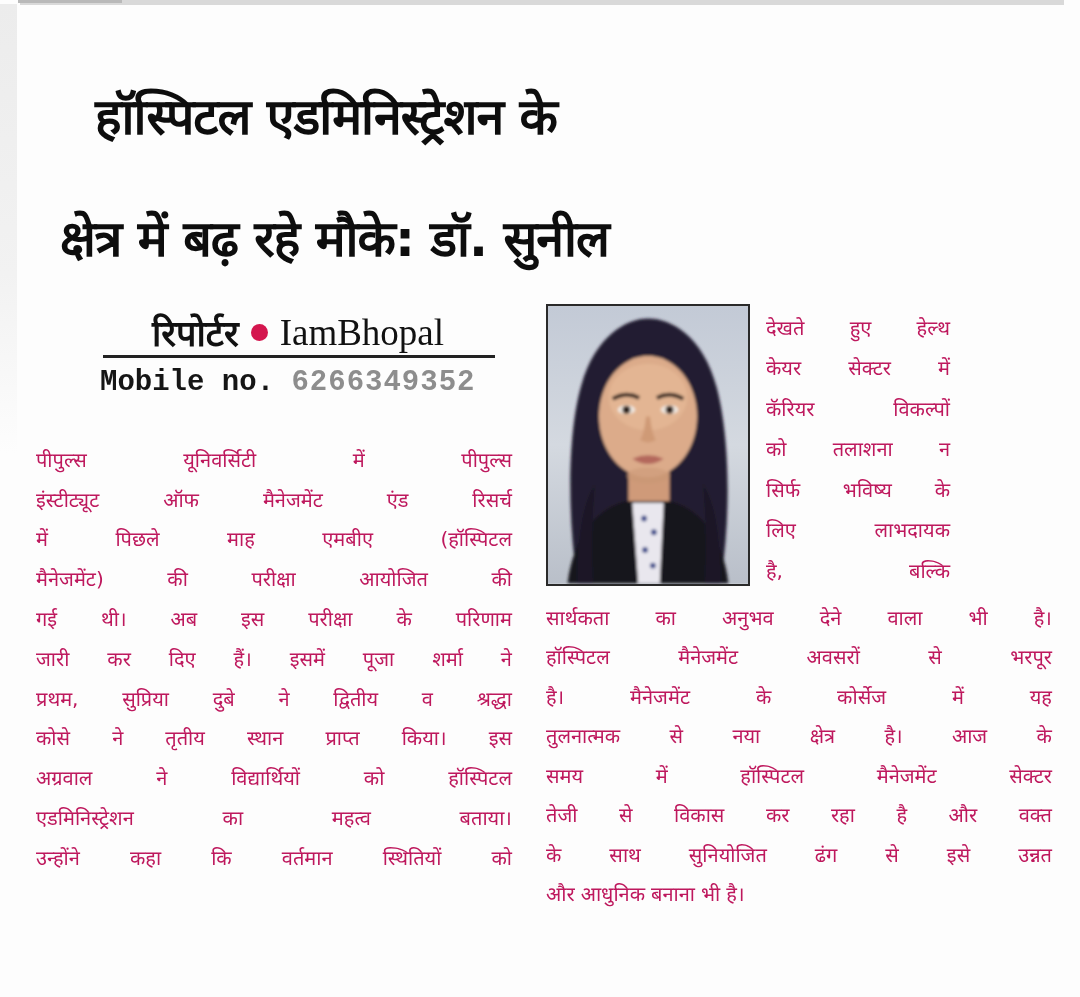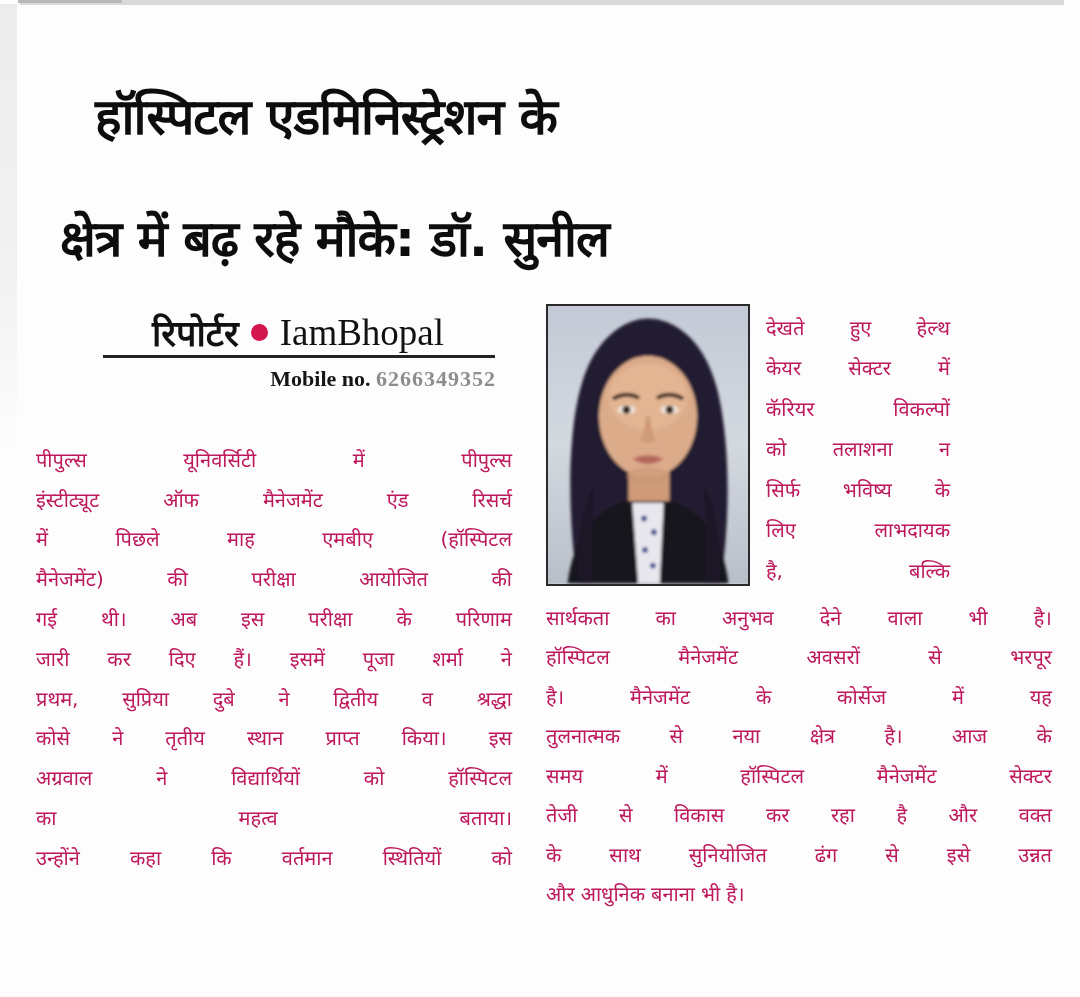--- a/index.html
+++ b/index.html
@@ -15,22 +15,22 @@
     background:linear-gradient(to bottom,#ececec 0%,#f2f2f2 60%,rgba(253,253,253,0) 100%);}
   .headline{position:absolute;left:60px;top:58px;width:1000px;font-weight:700;color:#0d0d0d;}
   .headline .hl1{font-size:50px;line-height:118px;margin-left:35px;letter-spacing:-1px;white-space:nowrap;}
   .headline .hl2{font-size:50px;line-height:118px;margin-top:4px;letter-spacing:-1px;white-space:nowrap;}
   .byline{position:absolute;left:100px;top:308px;width:396px;
     display:flex;align-items:center;justify-content:center;gap:12px;}
   .byline .reporter{font-size:36px;font-weight:700;color:#111;}
   .byline .dot{width:17px;height:17px;border-radius:50%;background:#d4164e;display:inline-block;}
   .byline .source{font-family:"Liberation Serif","DejaVu Serif",serif;font-size:37px;font-weight:400;color:#111;}
   .byline-rule{position:absolute;left:103px;top:355px;width:392px;height:3px;background:#222;}
-  .mobile-line{position:absolute;left:100px;top:366px;width:396px;text-align:right;
-    font-family:Liberation Serif, serif;font-size:22px;white-space:nowrap;}
+  .mobile-line{position:absolute;left:100px;top:366px;width:396px;text-align:left;
+    font-family:Liberation Mono, monospace;font-size:29px;white-space:nowrap;}
   .mobile-line .mlabel{font-weight:700;color:#151515;}
   .mobile-line .mnumber{font-weight:700;color:#8d8d8d;letter-spacing:1px;}
   .col{position:absolute;color:#be185d;font-size:20px;}
   .col .text-line{display:flex;justify-content:space-between;height:39.8px;align-items:flex-end;white-space:nowrap;}
   .col .text-line.ragged{justify-content:flex-start;gap:0.30em;}
   .left-col{left:36px;top:433px;width:476px;}
   .narrow-col{left:766px;top:300px;width:184px;}
   .narrow-col .text-line{height:40.5px;}
   .right-col{left:546px;top:591px;width:506px;}
   .right-col .text-line{height:39.5px;}
@@ -129,20 +129,21 @@
       <span>इस</span>
     </div>
     <div class="text-line">
       <span>अग्रवाल</span>
       <span>ने</span>
       <span>विद्यार्थियों</span>
       <span>को</span>
       <span>हॉस्पिटल</span>
     </div>
     <div class="text-line">
+      <span>एडमिनिस्ट्रेशन</span>
       <span>का</span>
       <span>महत्व</span>
       <span>बताया।</span>
     </div>
     <div class="text-line">
       <span>उन्होंने</span>
       <span>कहा</span>
       <span>कि</span>
       <span>वर्तमान</span>
       <span>स्थितियों</span>

